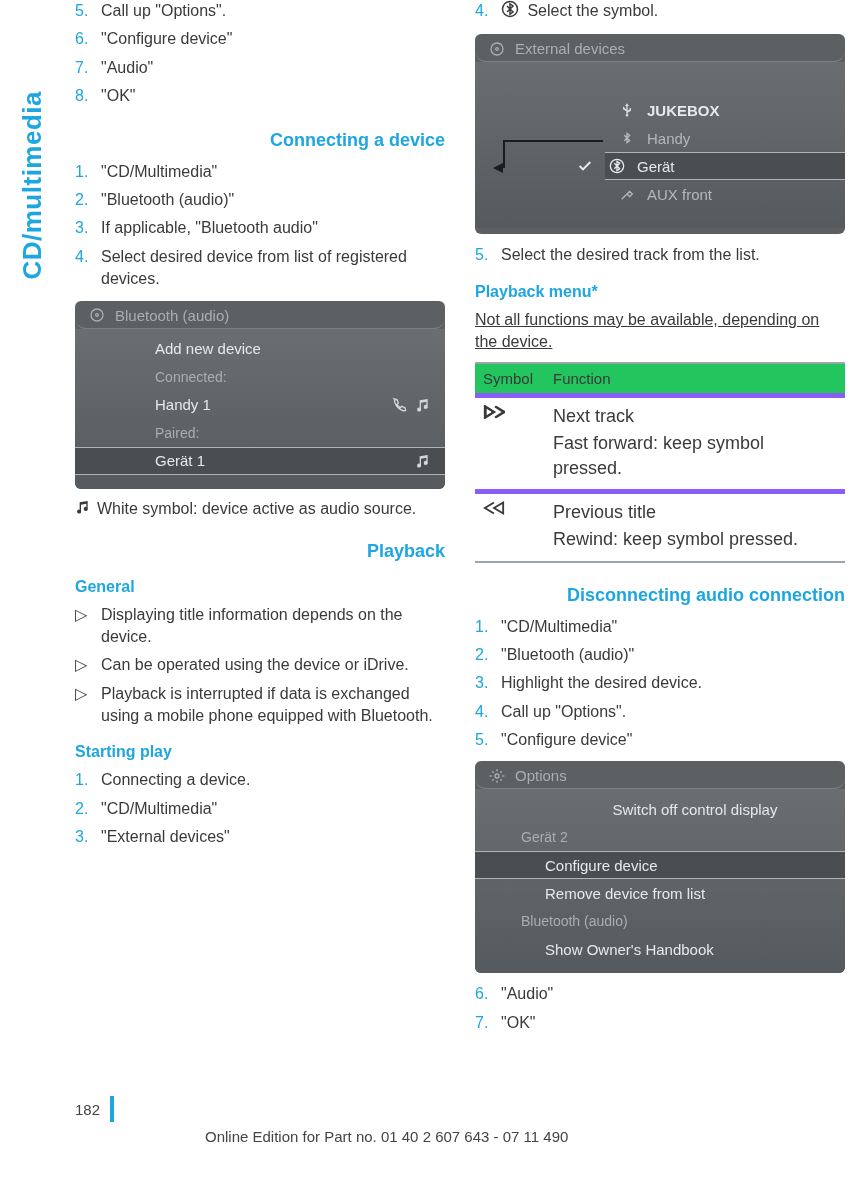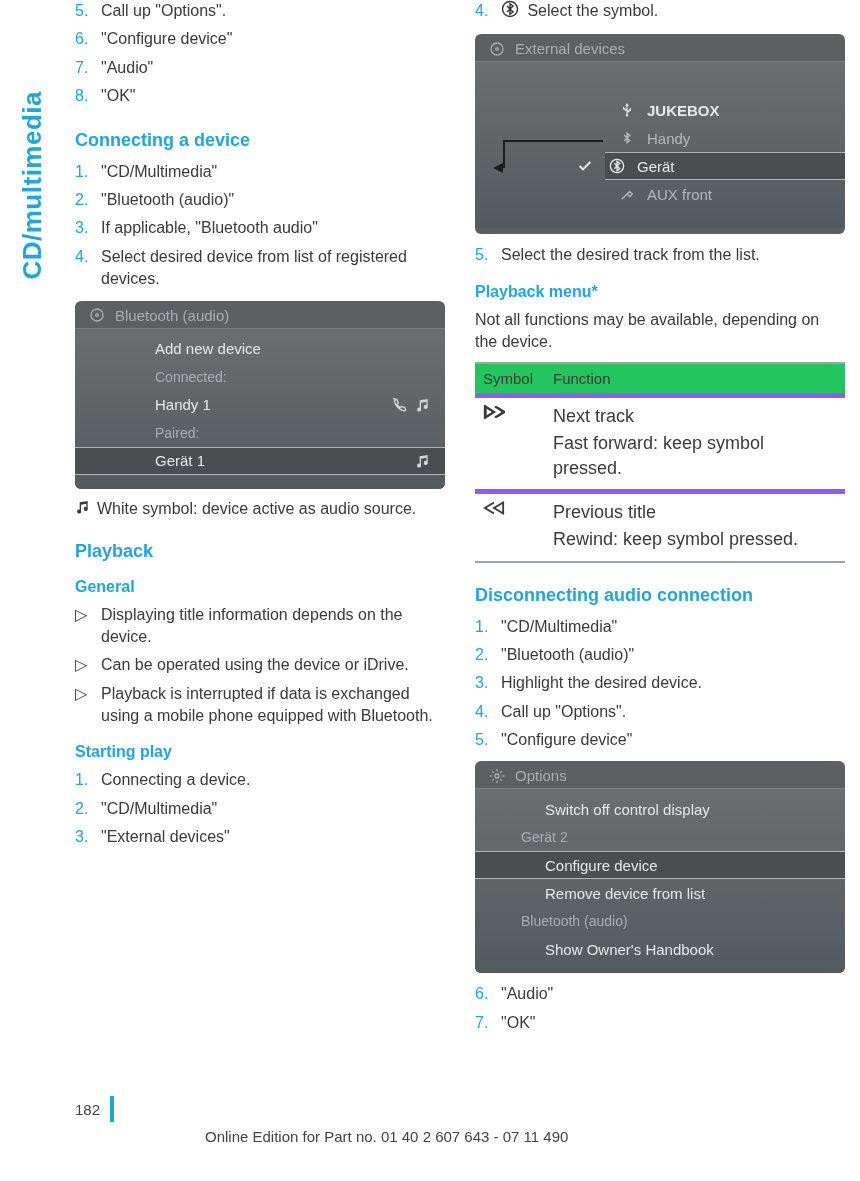--- a/index.html
+++ b/index.html
@@ -56,20 +56,21 @@
     display: inline-block;
     vertical-align: middle;
     margin-right: 4px;
   }
   .h2 {
     color: #1da6e0;
     font-weight: bold;
     font-size: 18px;
     margin-top: 22px;
     margin-bottom: 10px;
+    text-align: right;
   }
   .h3 {
     color: #1da6e0;
     font-weight: bold;
     font-size: 16px;
     margin-top: 16px;
     margin-bottom: 8px;
   }
   .bullet-item {
     display: flex;
@@ -86,37 +87,39 @@
     display: flex;
     align-items: center;
     font-size: 16px;
     margin-top: 8px;
   }
   .note .icon { margin-right: 6px; }
   .para {
     font-size: 16px;
     line-height: 1.4;
     margin-bottom: 8px;
+    text-decoration: underline;
   }
 
   
   .figure {
     width: 370px;
     margin: 10px 0;
     background: #5c6063;
     border-radius: 6px;
     overflow: hidden;
   }
   .fig-header {
     display: flex;
     align-items: center;
     padding: 6px 14px 4px;
     color: #a8aeb3;
     border-bottom: 1px solid #7a7f83;
     font-size: 15px;
+    border-radius: 11px;
   }
   .fig-header svg { margin-right: 10px; flex-shrink:0; }
   .fig-body {
     background: linear-gradient(#6a6e71, #555a5e);
     padding: 6px 0 14px 0;
     position: relative;
   }
   .fig-row {
     display: flex;
     align-items: center;
@@ -472,21 +475,21 @@
 
     <div class="figure">
       <div class="fig-header">
         <svg class="ico" viewBox="0 0 24 24" fill="none" stroke="#a8aeb3" stroke-width="2">
             <circle cx="12" cy="12" r="3"></circle>
             <path d="M12 2v3M12 19v3M4 12H1M23 12h-3M5 5l2 2M17 17l2 2M5 19l2-2M17 7l2-2"></path>
           </svg>
         <span>Options</span>
       </div>
       <div class="fig-body" style="padding-bottom:10px;">
-        <div class="fig-row" style="padding-left:70px;">
+        <div class="fig-row" style="padding-left:70px;justify-content:center;">
             <span>Switch off control display</span>
           </div>
         <div class="fig-row label" style="padding-left:46px;">
             <span>Gerät 2</span>
           </div>
         <div class="fig-row sel" style="padding-left:70px;">
             <span>Configure device</span>
           </div>
         <div class="fig-row" style="padding-left:70px;">
             <span>Remove device from list</span>

